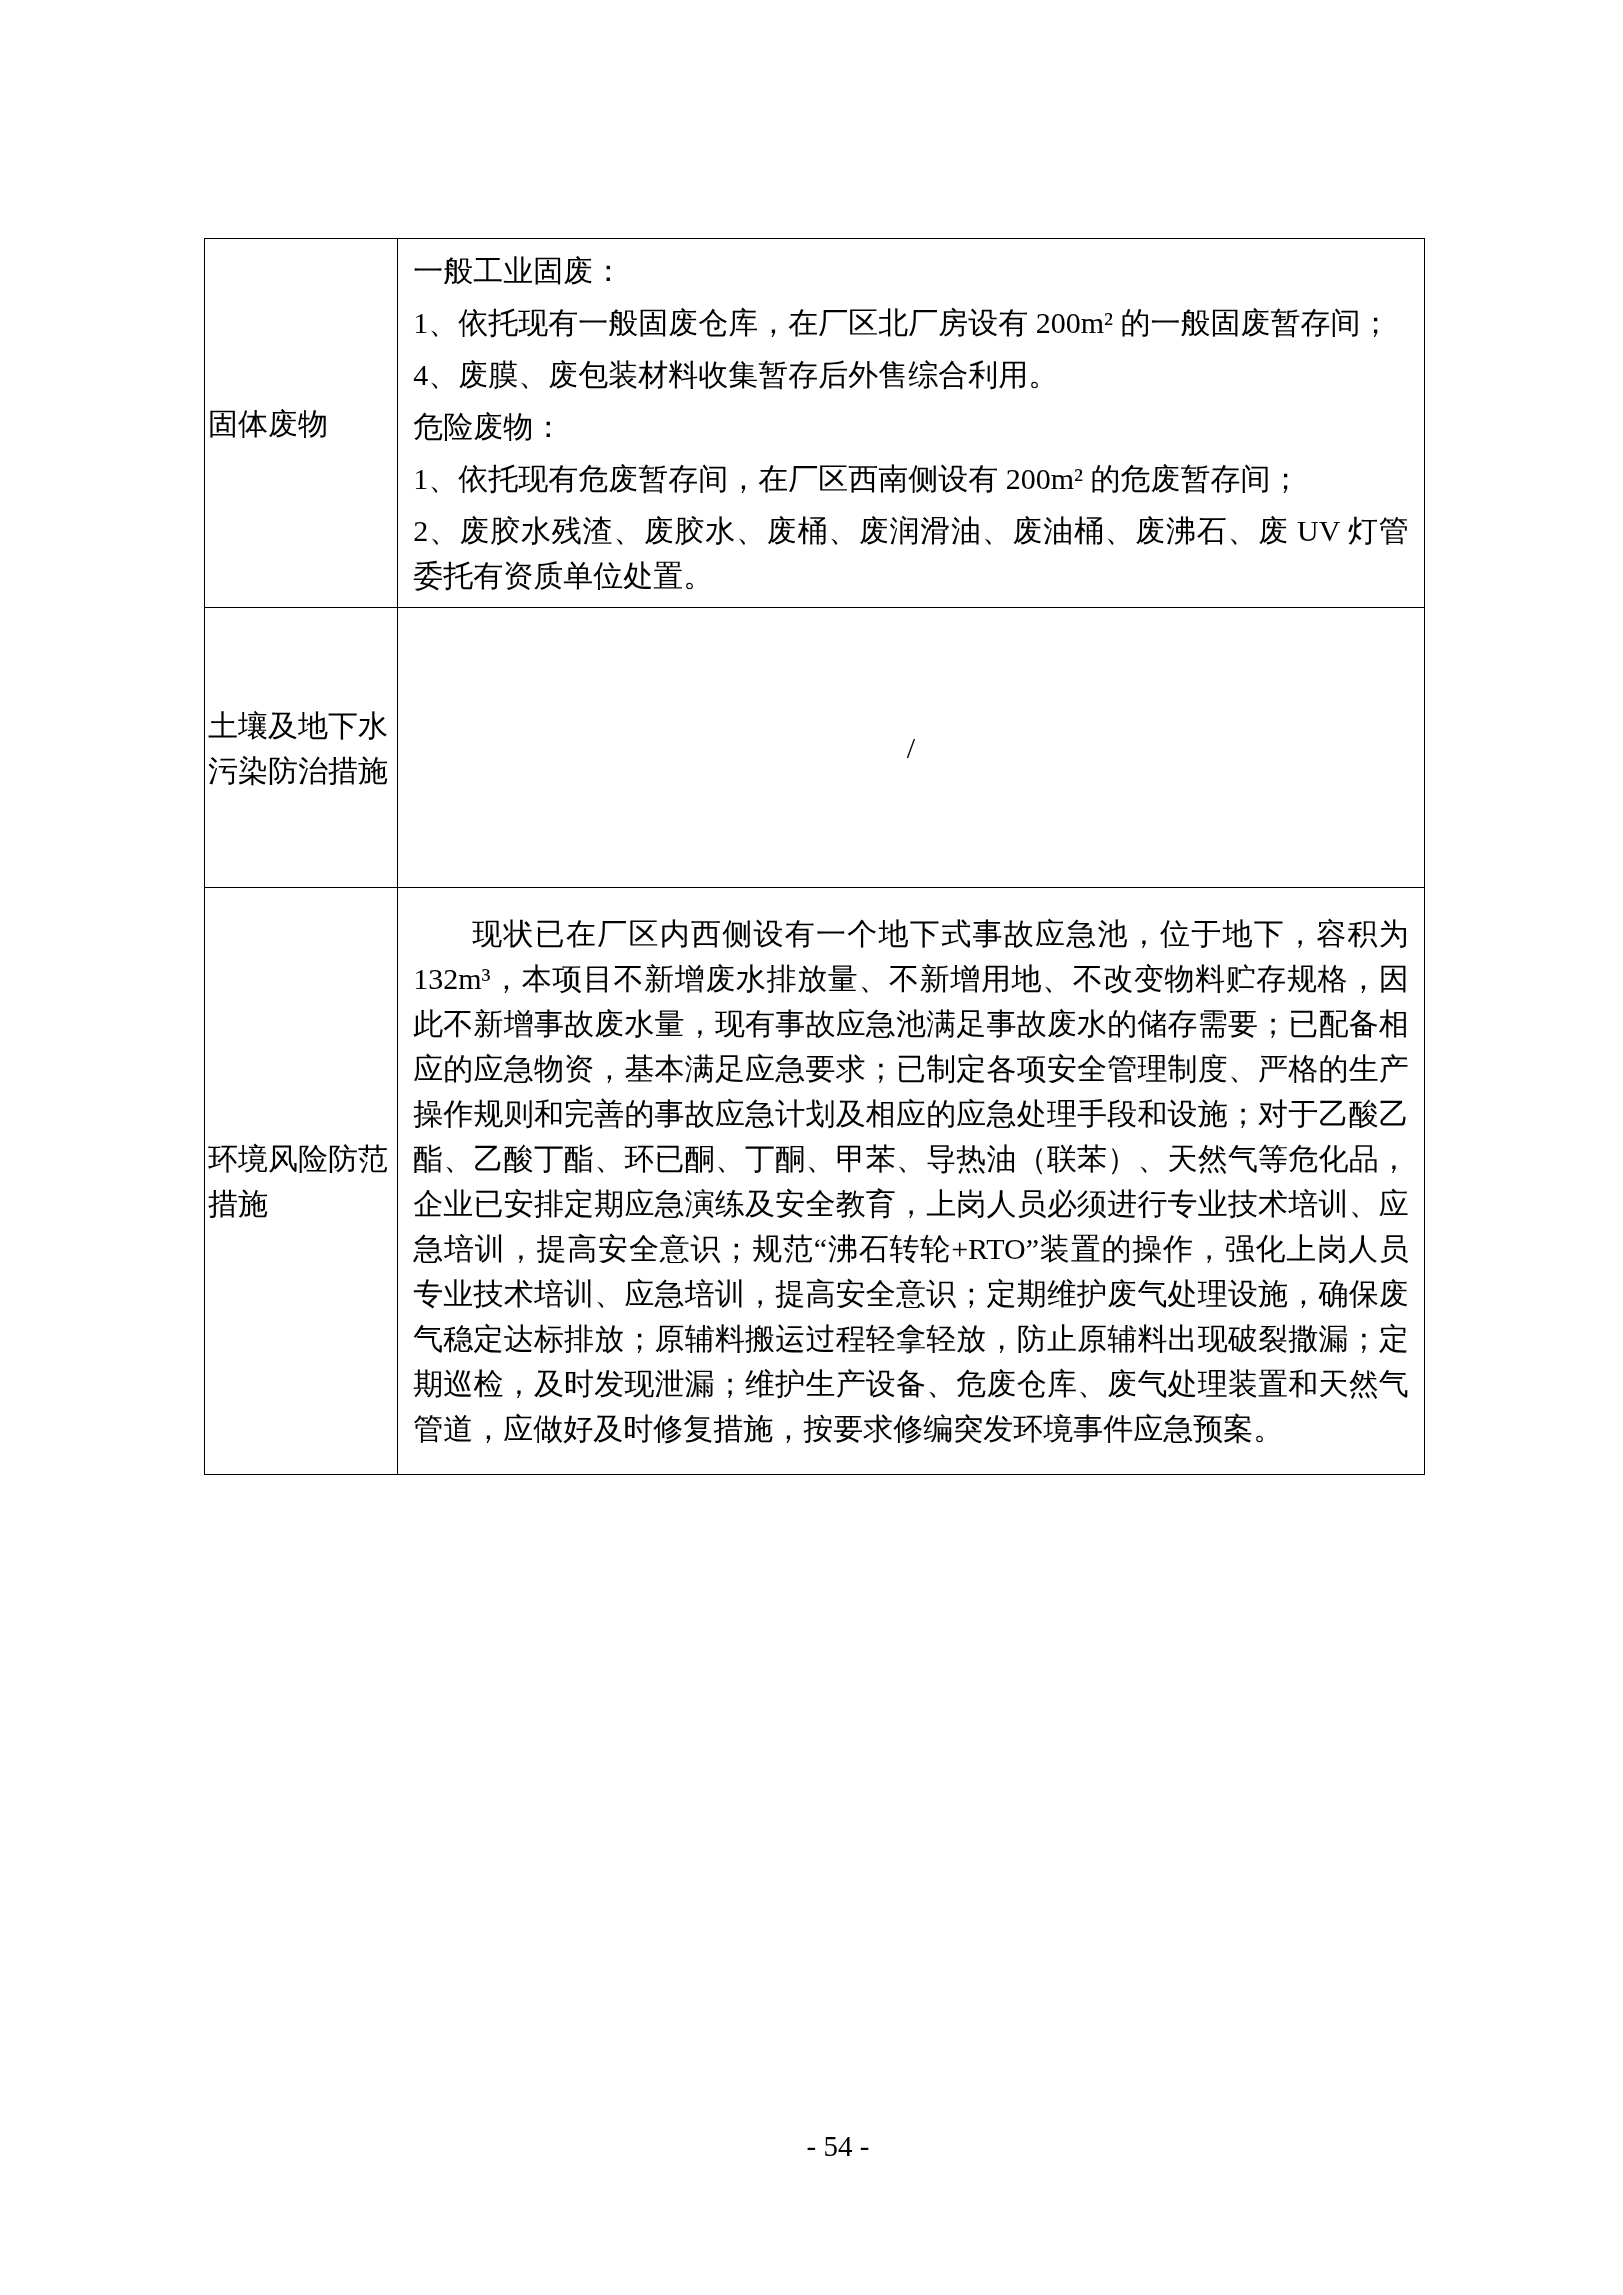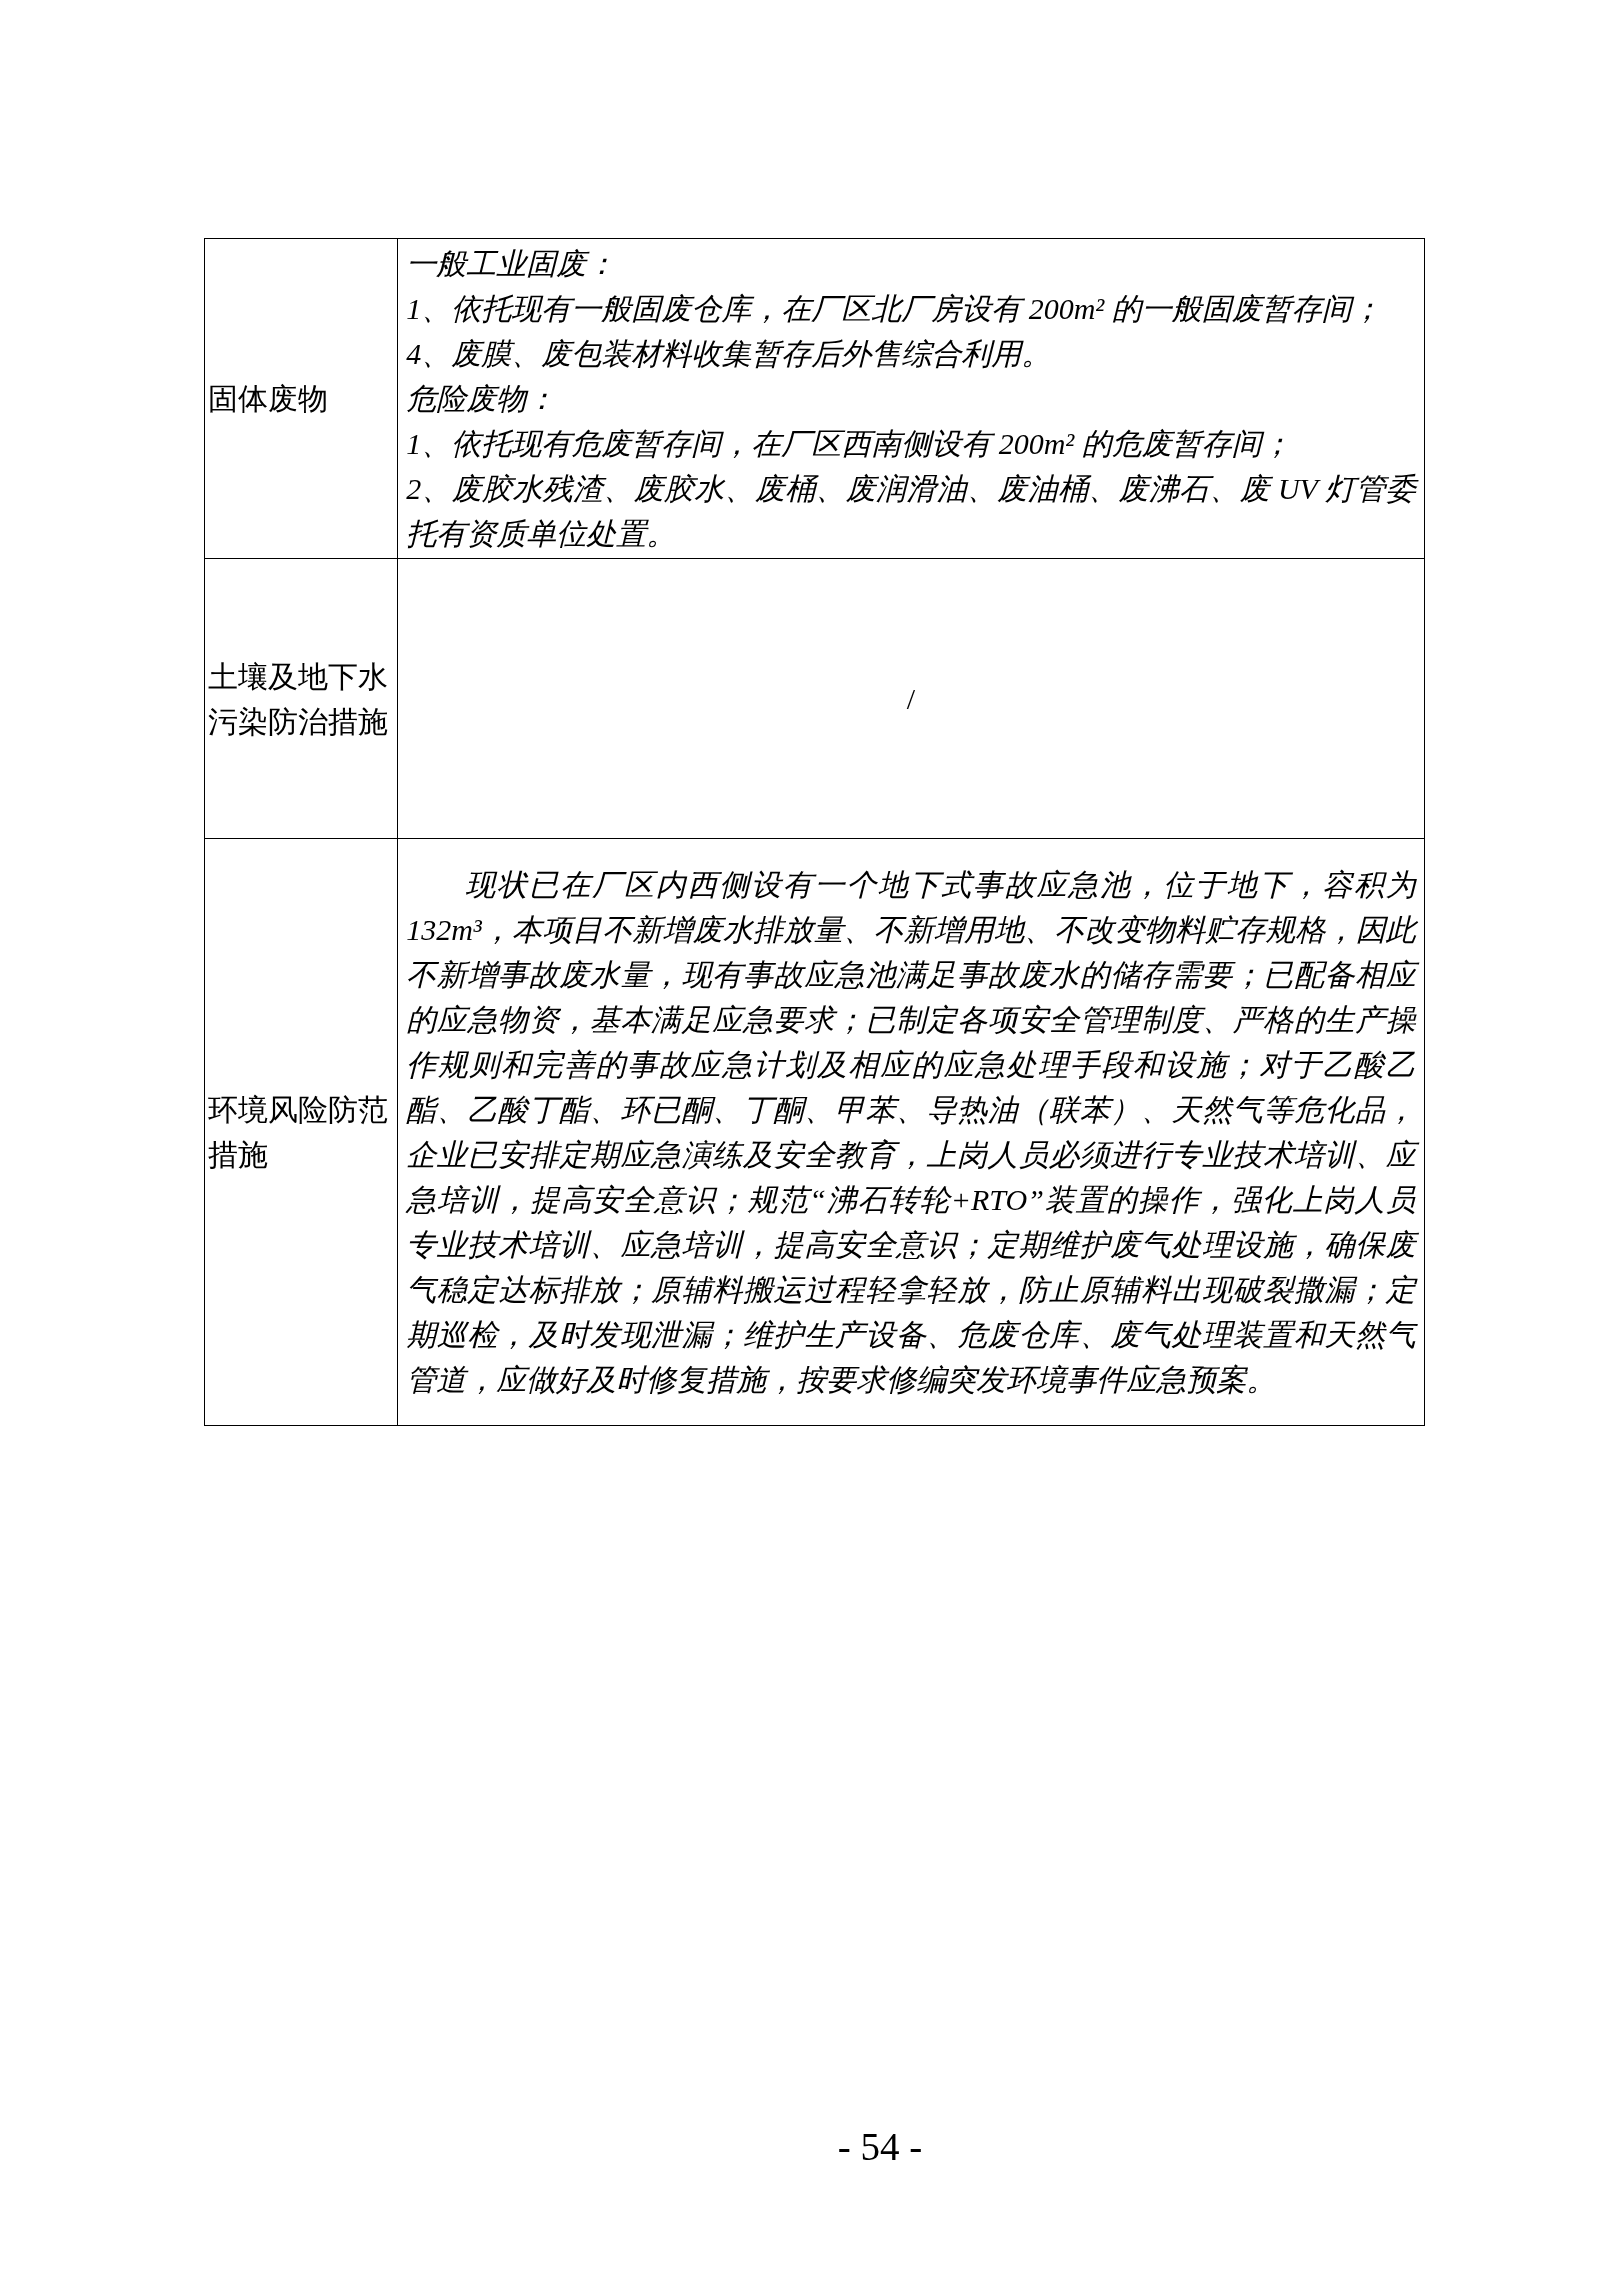--- a/index.html
+++ b/index.html
@@ -37,36 +37,35 @@
   }
   td.content-cell {
     text-align: justify;
     padding: 2px 8.2px;
   }
   td.slash-cell {
     text-align: center;
     padding: 0;
   }
   .content-cell p {
-    margin: 0;
+    margin: 7px;
     padding: 0;
-    font-style: italic;
   }
   .risk-paragraph {
     text-indent: 59px;
   }
   tr.row-other td {
     line-height: 41px;
   }
   .page-number {
     position: absolute;
     top: 2131px;
-    left: 880px;
+    left: 838px;
     transform: translateX(-50%);
-    font-size: 39px;
+    font-size: 29px;
     line-height: 31px;
     white-space: nowrap;
   }
 </style>
 </head>
 <body>
 
 <div class="page">
 
   <table class="doc-table">

